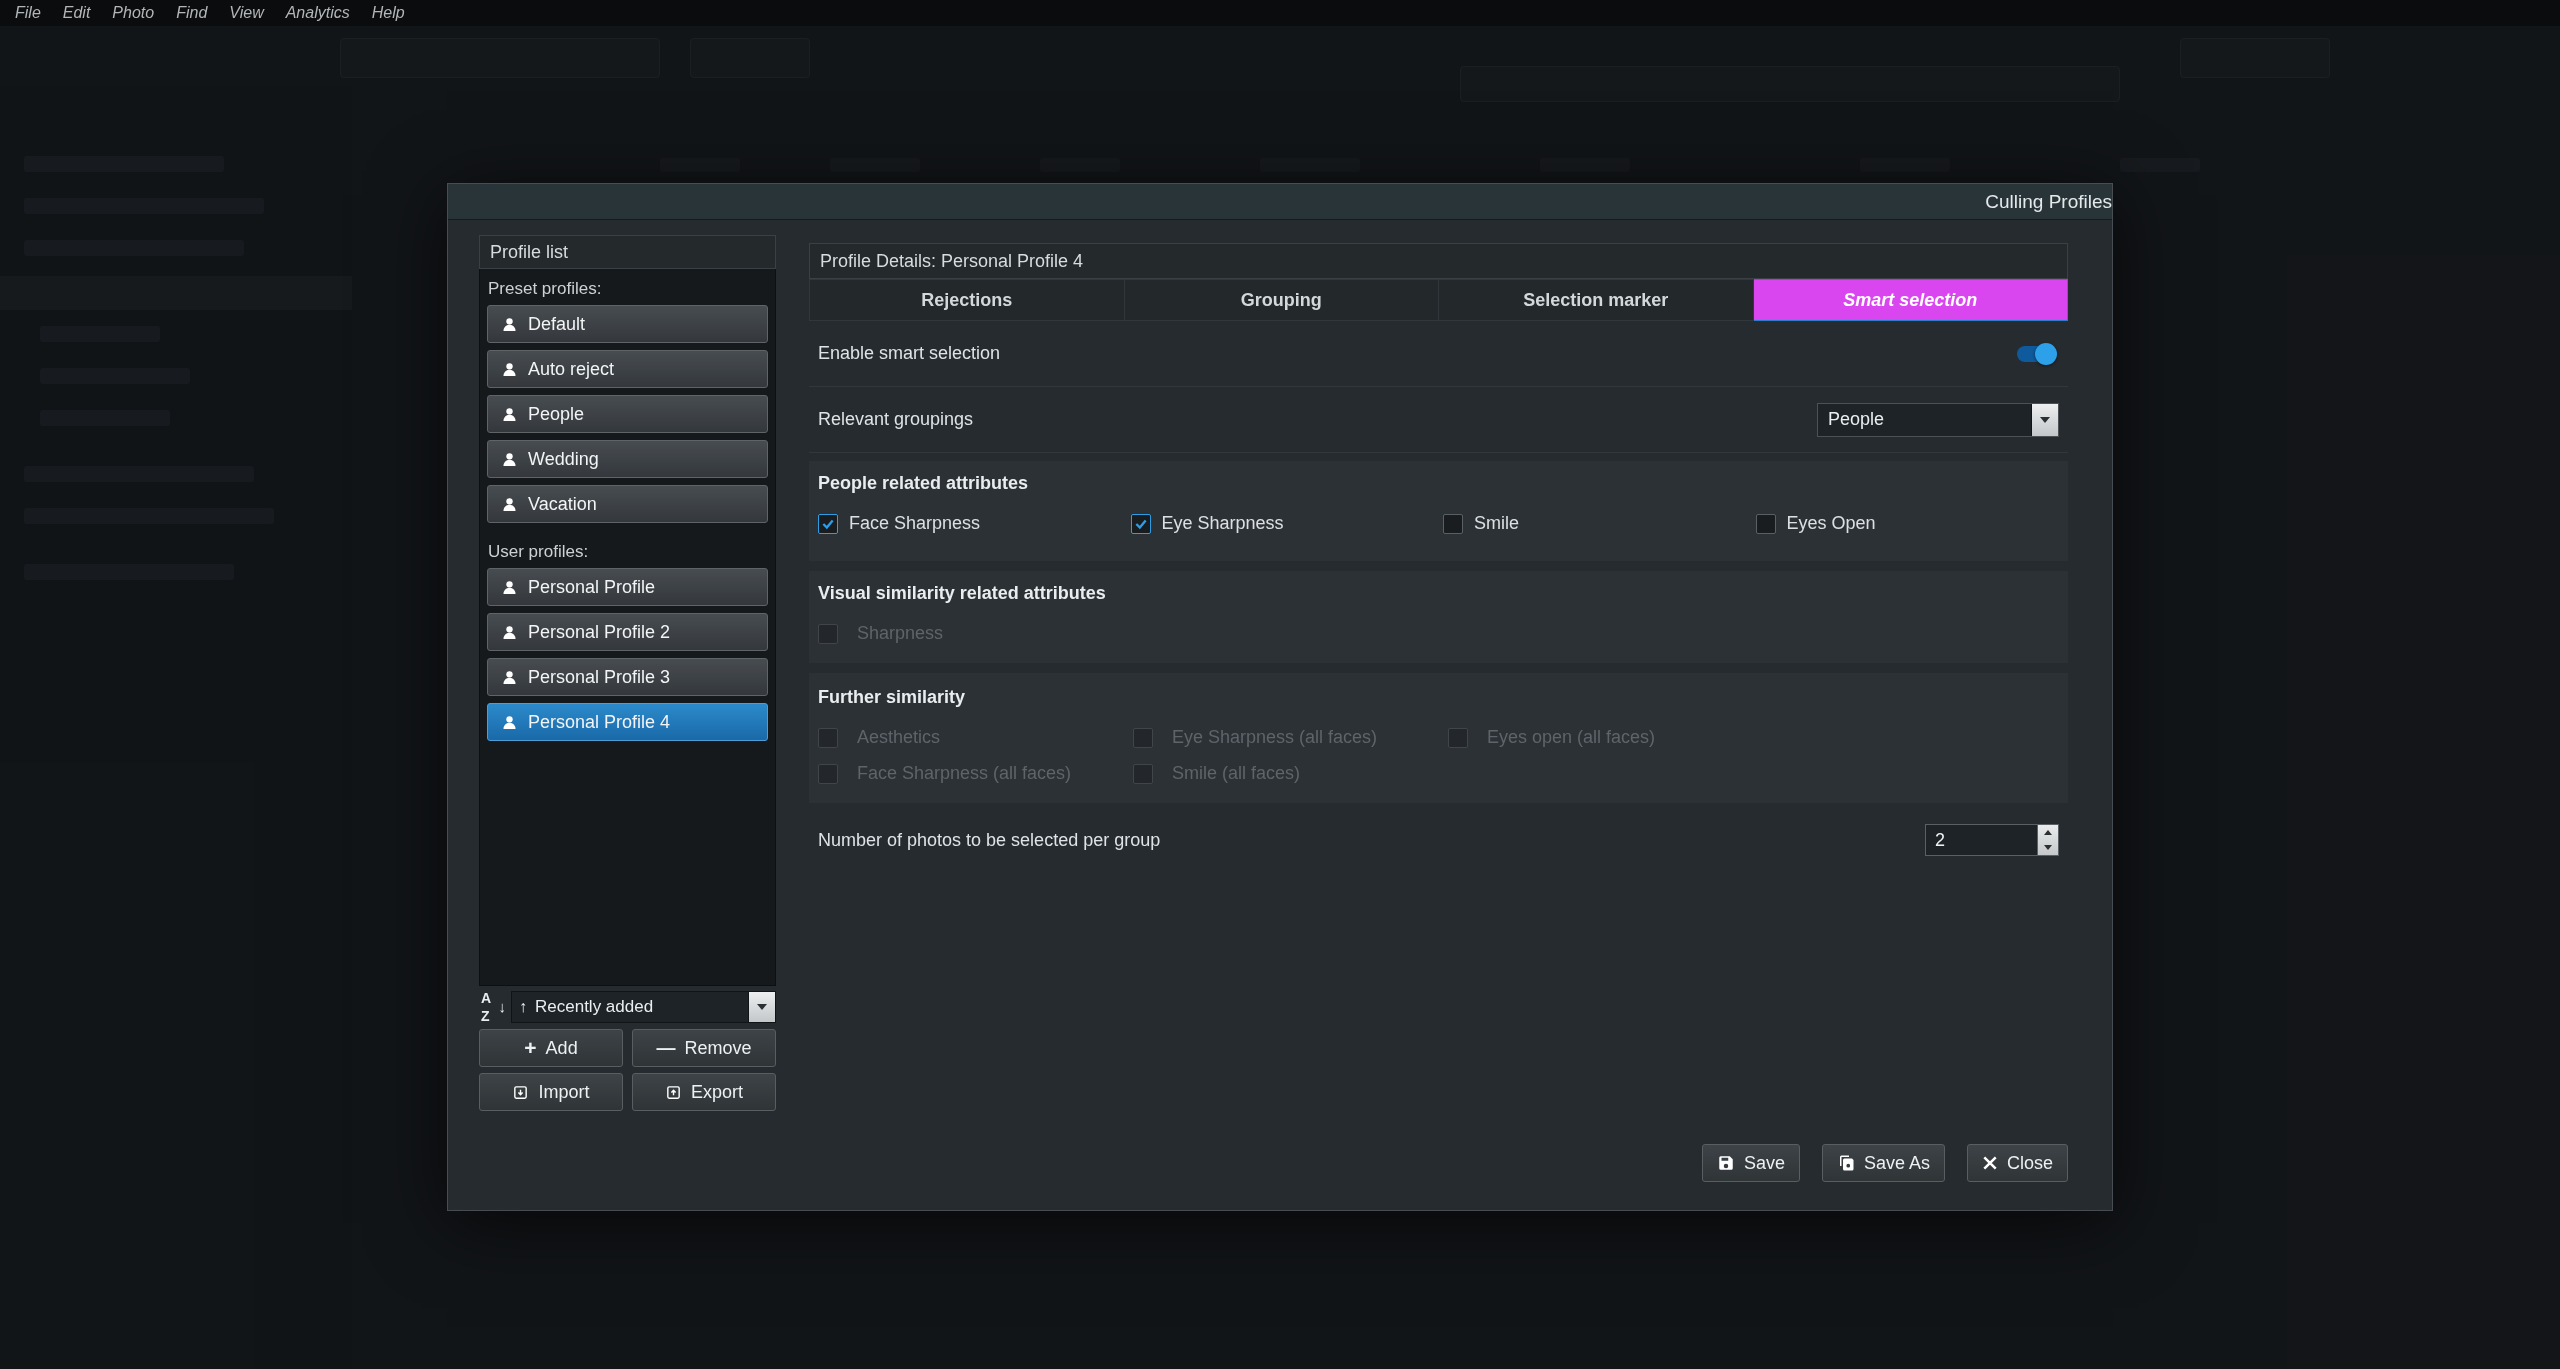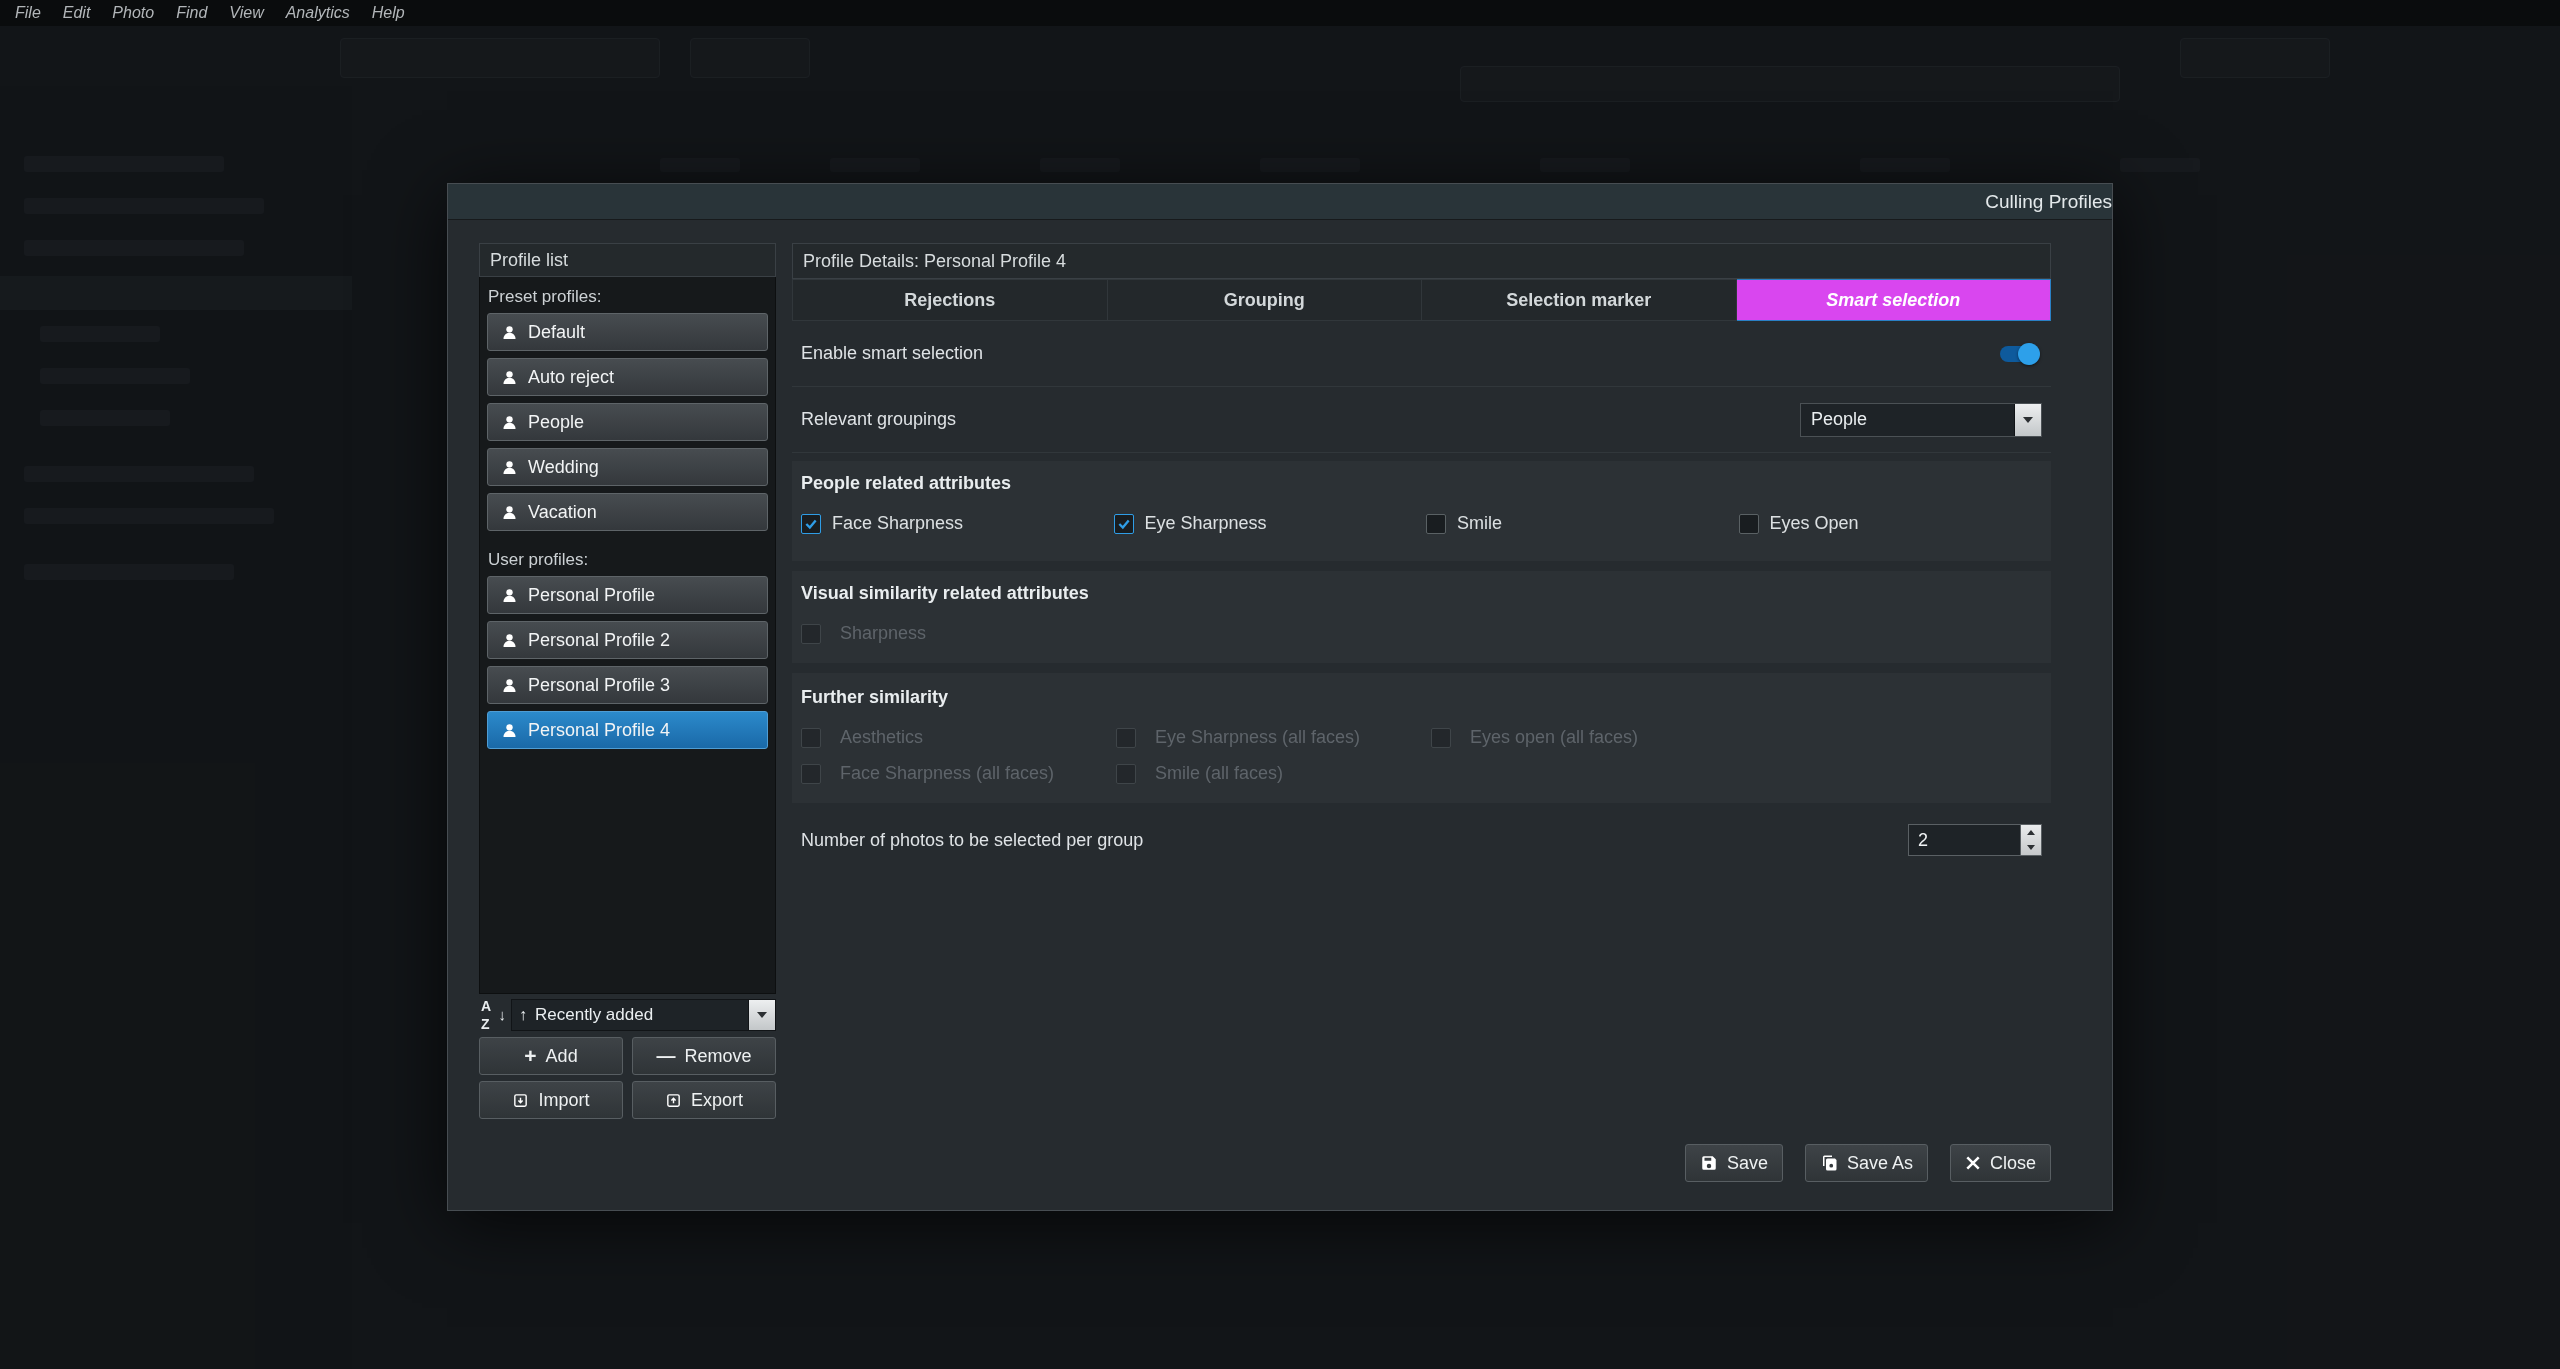--- a/index.html
+++ b/index.html
@@ -18,21 +18,21 @@
   .bg-hl { position:absolute; left:0; width:352px; height:34px; background:#2e3539; }
   .overlay { position:absolute; left:0; top:26px; right:0; bottom:0; background:rgba(7,9,11,0.6); z-index:2; }
 
   
   .dialog { position:absolute; left:447px; top:183px; width:1666px; height:1028px; background:#262b2f; border:1px solid #474d52; box-shadow:0 12px 70px rgba(0,0,0,.7); z-index:5; }
   .dialog-titlebar { height:36px; background:#293439; border-bottom:1px solid #171a1c; display:flex; align-items:center; justify-content:flex-end; font-size:19px; color:#e4e9eb; }
 
   .panel-header { height:34px; background:#24292c; border:1px solid #3a4045; display:flex; align-items:center; padding:0 10px; font-size:18px; color:#d7dcde; }
 
   
-  .left-panel { position:absolute; left:31px; top:59px; width:297px; }
+  .left-panel { position:absolute; left:31px; top:51px; width:297px; }
   .list-box { height:717px; background:#16191b; border:1px solid #0d0f10; border-top:none; padding-top:2px; }
   .group-label { font-size:17px; color:#ccd1d4; padding:8px 8px 6px; }
   .group-label.second { padding-top:12px; }
   .plist-item { height:38px; margin:0 7px 7px; background:linear-gradient(#474c50,#34383c); border:1px solid #5e6468; border-radius:3px; display:flex; align-items:center; gap:10px; padding-left:13px; font-size:18px; color:#f2f4f5; }
   .plist-item.selected { background:linear-gradient(#2c8acb,#1a69a8); border-color:#4f9dd4; }
   .icon-person { display:flex; align-items:center; }
 
   .sort-row { display:flex; align-items:center; margin-top:5px; gap:5px; }
   .az-icon { width:27px; height:32px; position:relative; color:#eaeef0; font-weight:bold; flex:none; }
   .az-a { position:absolute; top:0px; left:2px; font-size:14px; line-height:14px; }
@@ -43,21 +43,21 @@
   .combo-arrow-glyph { font-size:16px; font-weight:bold; }
   .combo-btn { width:27px; background:linear-gradient(#edeff0,#c3c7c9); border-left:1px solid #111417; display:flex; align-items:center; justify-content:center; }
   .tri-down { width:0; height:0; border-left:5px solid transparent; border-right:5px solid transparent; border-top:6px solid #2c3033; }
 
   .btn-grid { margin-top:6px; display:flex; flex-wrap:wrap; gap:6px 9px; }
   .tool-btn { width:144px; height:38px; background:linear-gradient(#3e4347,#2f3437); border:1px solid #585e62; border-radius:3px; display:flex; align-items:center; justify-content:center; gap:9px; font-size:18px; color:#eef1f2; }
   .glyph-plus { font-size:21px; font-weight:bold; line-height:18px; }
   .glyph-minus { font-size:19px; font-weight:bold; line-height:18px; }
 
   
-  .right-panel { position:absolute; left:344px; top:59px; width:1259px; height:939px; }
+  .right-panel { position:absolute; left:361px; top:59px; width:1259px; height:939px; }
   .right-panel .panel-header { height:36px; }
   .tabs { display:flex; height:42px; }
   .tab { flex:1; display:flex; align-items:center; justify-content:center; font-size:18px; font-weight:bold; color:#d3d8da; background:#23282b; border:1px solid #31373b; border-left:none; }
   .tab:first-child { border-left:1px solid #31373b; }
   .tab.active { background:#d946ef; border-color:#2a80c4; color:#ffffff;font-style:italic; }
 
   .detail-row { height:66px; display:flex; align-items:center; justify-content:space-between; padding:0 9px; border-bottom:1px solid #31373b; font-size:18px; color:#dfe3e6; }
 
   .toggle { position:relative; width:38px; height:16px; background:#0e5a9c; border-radius:8px; margin-right:4px; }
   .toggle-knob { position:absolute; right:-2px; top:-3px; width:22px; height:22px; border-radius:50%; background:#2da0ea; box-shadow:0 1px 3px rgba(0,0,0,.5); }

